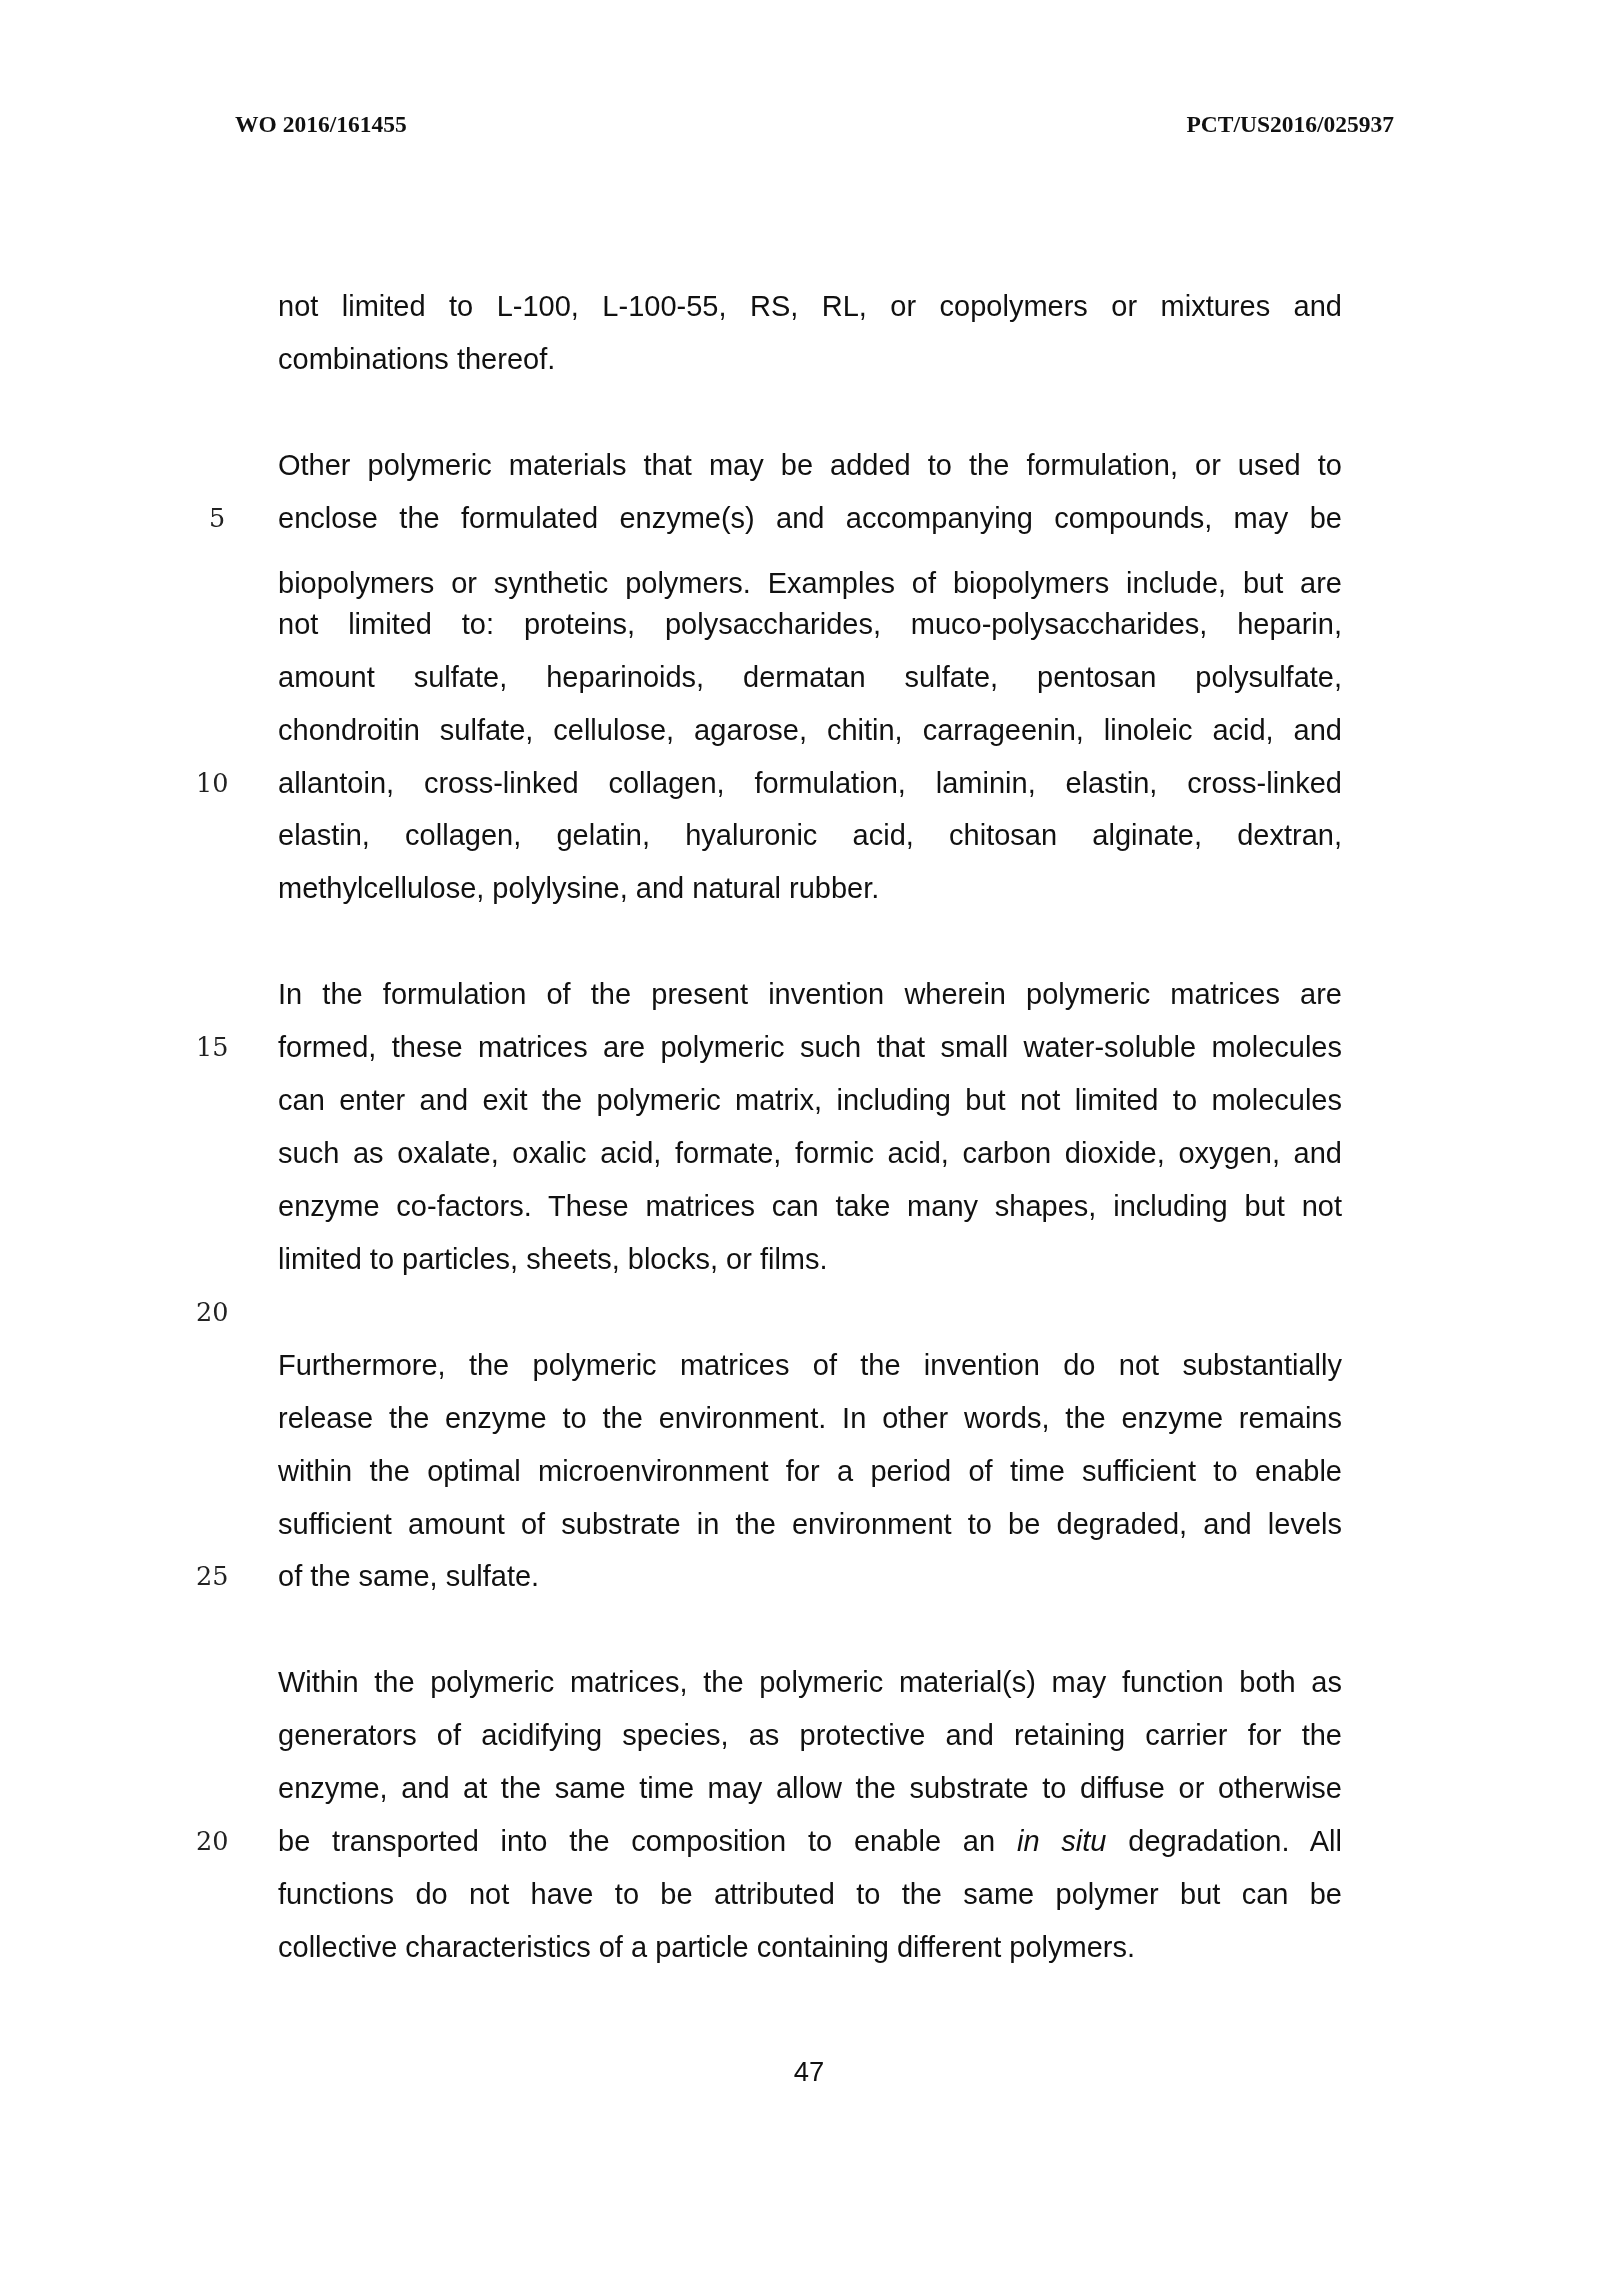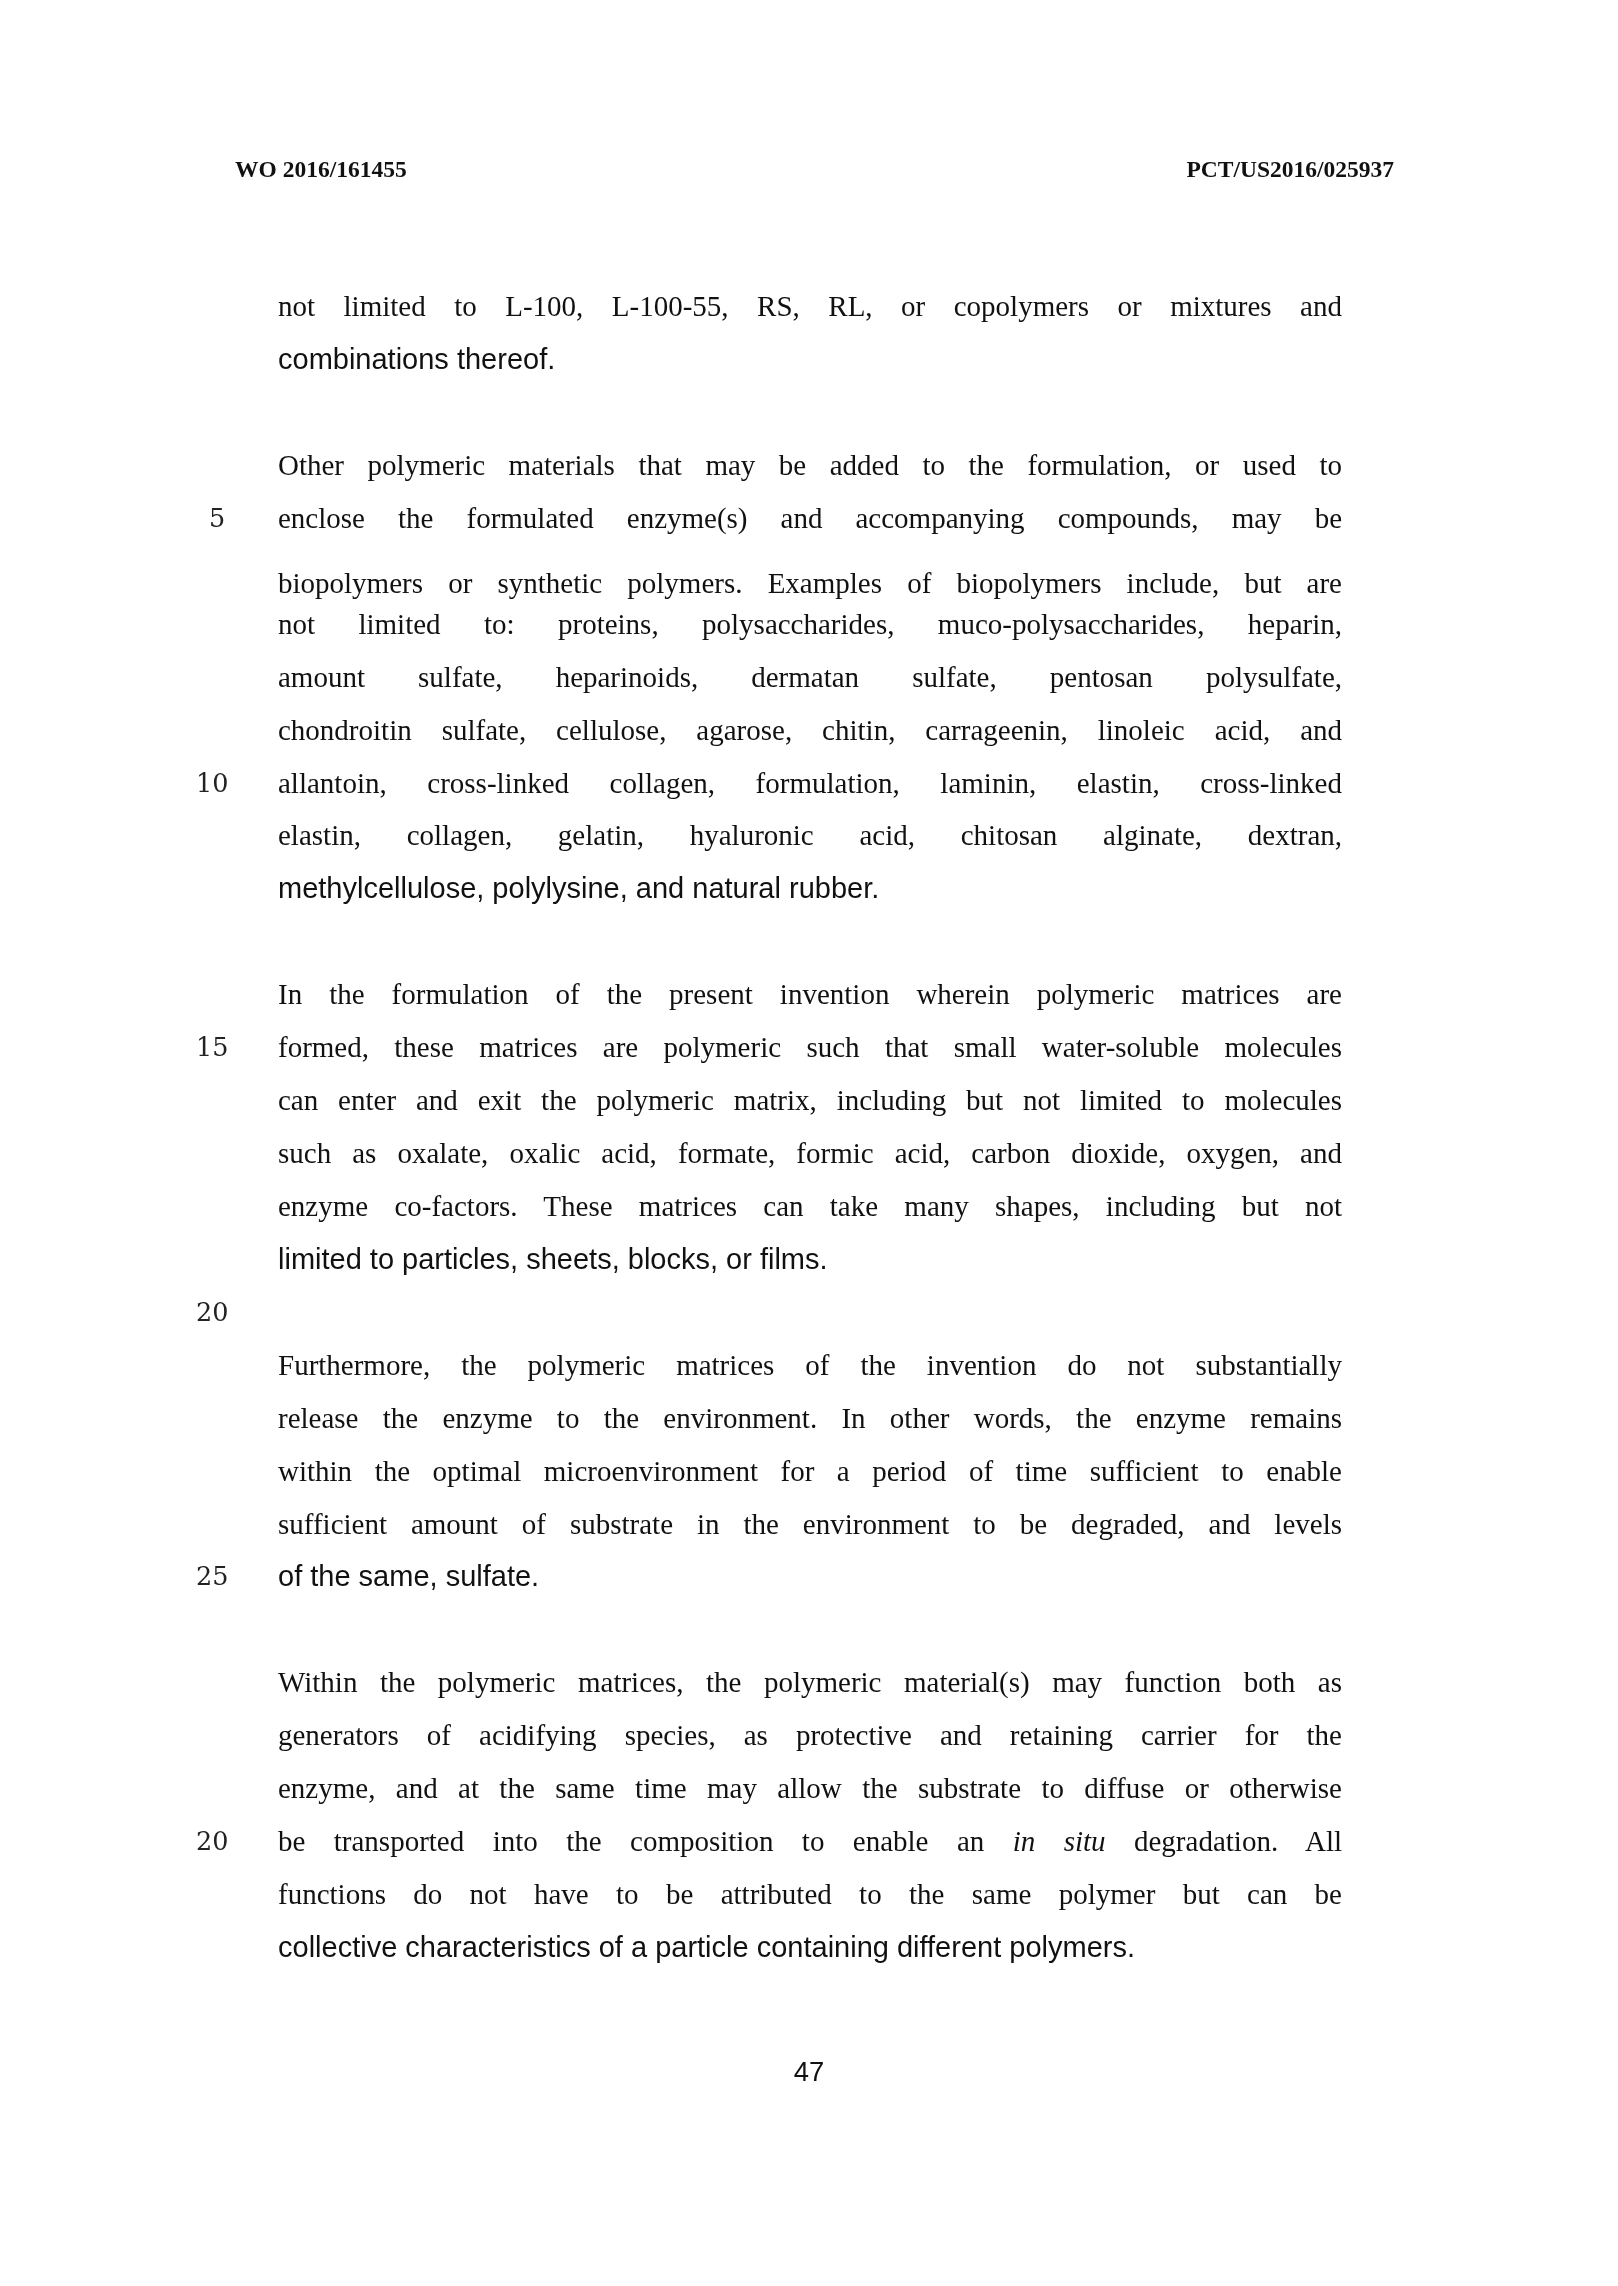--- a/index.html
+++ b/index.html
@@ -1,21 +1,21 @@
 <!DOCTYPE html>
 <html><head>
 <meta charset="utf-8">
 <style>
   html, body { margin: 0; padding: 0; background: #ffffff; }
   body { width: 1618px; height: 2287px; position: relative; overflow: hidden; color: #111; }
-  .hdr { position: absolute; top: 111px; font-family: "Liberation Serif", serif; font-weight: bold; font-size: 23.5px; color: #111; margin-top: 45px; }
+  .hdr { position: absolute; top: 111px; font-family: "Liberation Serif", serif; font-weight: bold; font-size: 23.5px; color: #111; }
   .hdr-left { left: 235px; }
   .hdr-right { right: 224px; }
   .line { position: absolute; left: 278px; width: 1064px; height: 39px; font-family: "Liberation Sans", sans-serif; font-size: 29px; line-height: 39px; white-space: nowrap; }
-  .line.j { text-align: justify; text-align-last: justify; font-family: Liberation Serif, serif; }
+  .line.j { text-align: justify; text-align-last: justify; }
   .line em { font-style: italic; }
   .lnum { position: absolute; left: 196px; width: 39px; font-family: "DejaVu Serif", serif; font-size: 25.5px; line-height: 39px; color: #222; }
   .pagenum { position: absolute; top: 2056px; left: 0; width: 1618px; text-align: center; font-family: Liberation Sans, sans-serif; font-size: 27.4px; color: #111; }
 </style>
 </head>
 <body>
 
 <div class="hdr hdr-left">WO 2016/161455</div>
 <div class="hdr hdr-right">PCT/US2016/025937</div>
 

